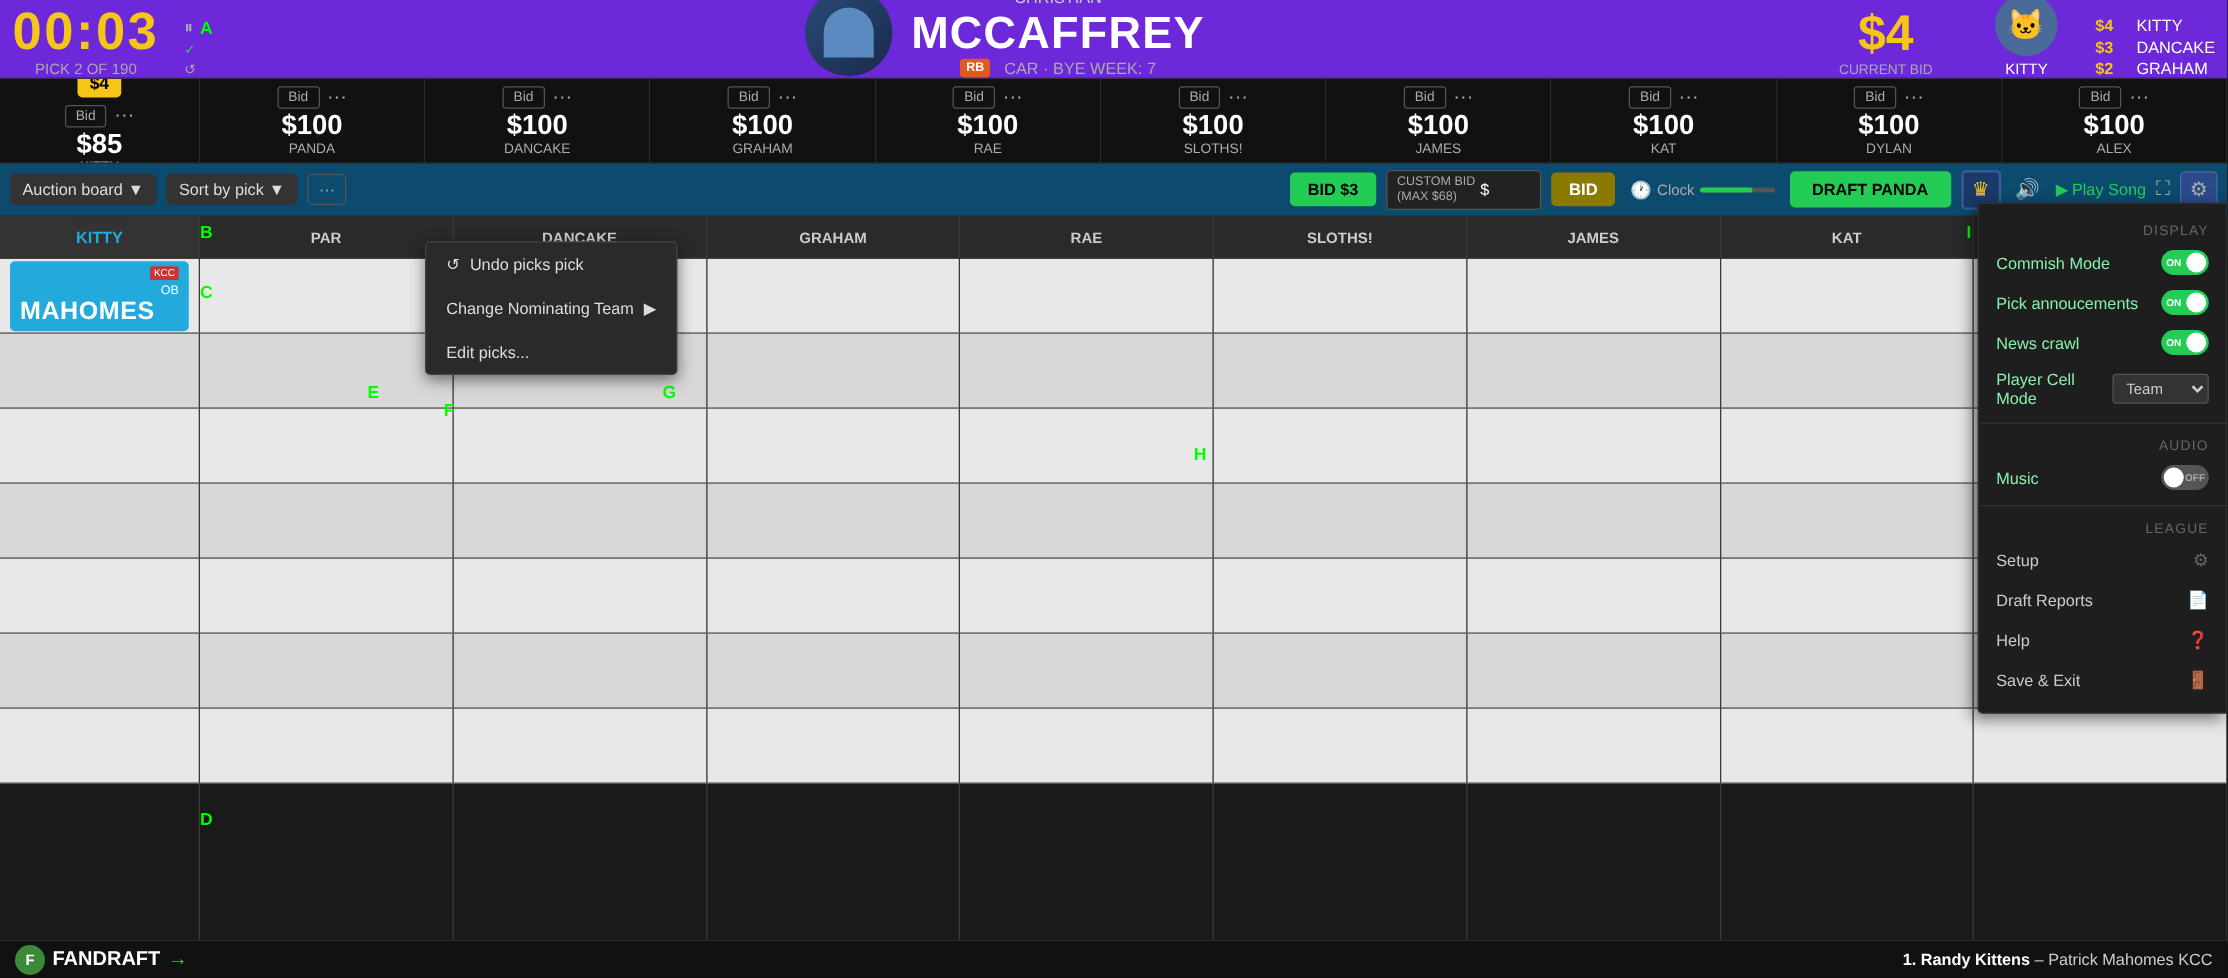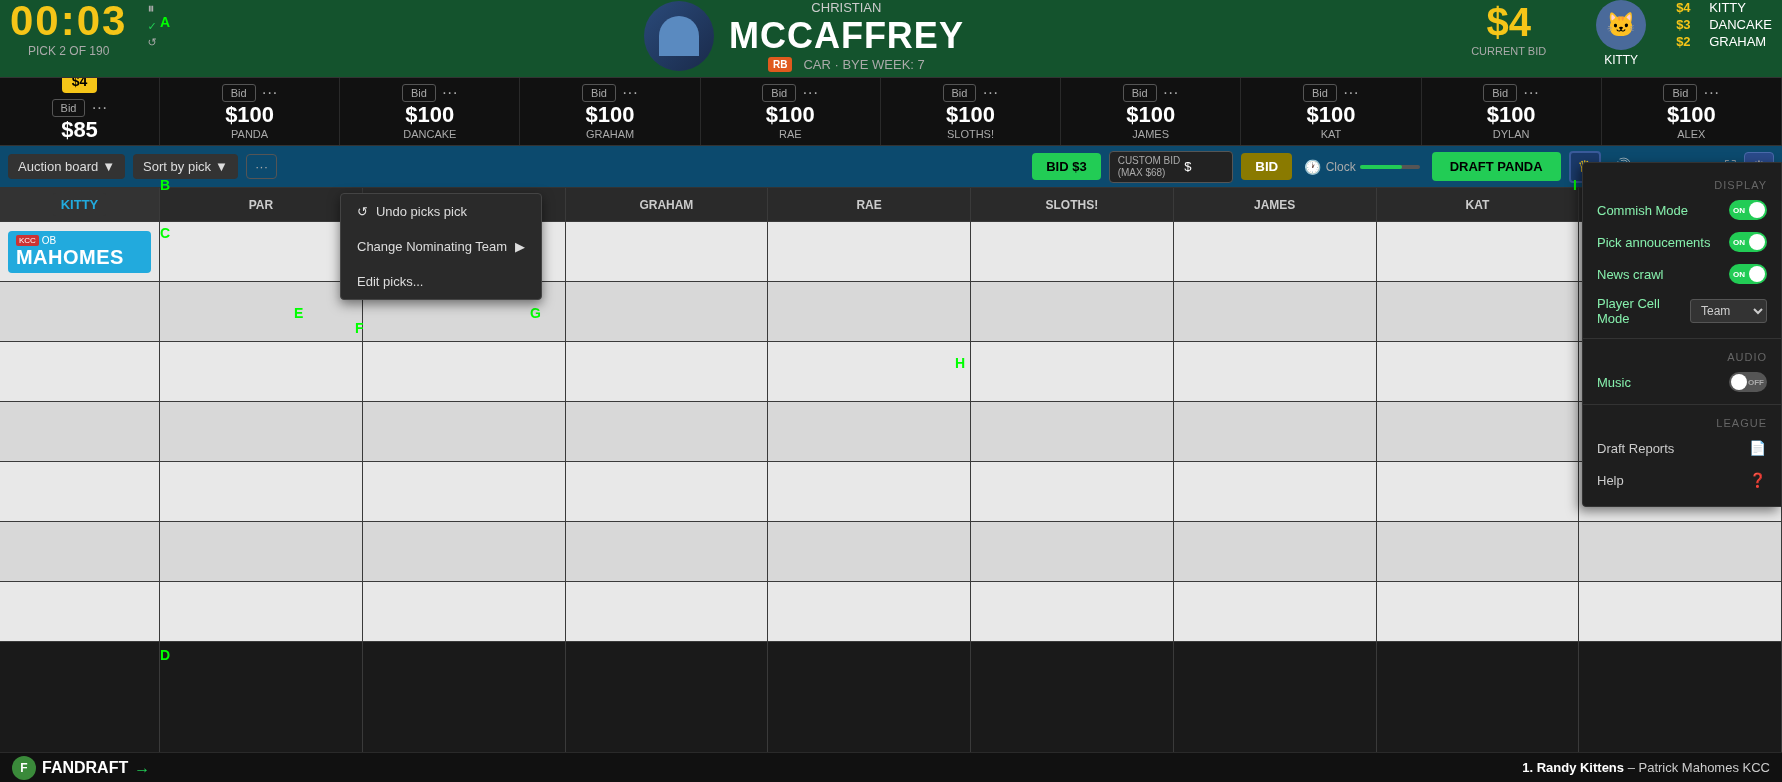--- a/index.html
+++ b/index.html
@@ -1,23 +1,23 @@
 <!DOCTYPE html>
 <html><head>
   <meta charset="utf-8">
   <style>
     * { box-sizing: border-box; margin: 0; padding: 0; }
     body { background: #1a1a1a; font-family: Arial, sans-serif; width: 1782px; height: 782px; overflow: hidden; position: relative; }
 
     
     .header-bar {
-      background: #14532d;
-      display: flex;
-      align-items: flex-start;
-      height: 78px;
+      background: #6d28d9;
+      display: flex;
+      align-items: flex-end;
+      height: 63px;
       padding: 0 10px;
       border-bottom: 1px solid #333;
       position: relative;
     }
     .timer-section {
       display: flex;
       flex-direction: column;
       align-items: center;
       margin-right: 20px;
     }
@@ -315,20 +315,21 @@
       color: #fff;
       padding: 4px 8px;
       border-radius: 4px;
       width: 90%;
     }
     .player-card-team {
       font-size: 10px;
       display: flex;
       align-items: flex-end;
       gap: 3px;
+      flex-direction: column;
     }
     .player-card-team-badge {
       background: #cc3333;
       color: #fff;
       font-size: 8px;
       padding: 1px 3px;
       border-radius: 2px;
     }
     .player-card-name {
       font-size: 20px;
@@ -938,26 +939,34 @@
   <div class="settings-section-label">AUDIO</div>
   <div class="settings-row">
     <span class="settings-row-label">Music</span>
     <div class="toggle-off">
       <div class="toggle-off-circle"></div>
     </div>
   </div>
   <div class="settings-divider"></div>
   <div class="settings-section-label">LEAGUE</div>
   <div class="settings-link-row">
+    <span class="settings-link-label">Setup</span>
+    <span class="settings-link-icon">⚙</span>
+  </div>
+  <div class="settings-link-row">
     <span class="settings-link-label">Draft Reports</span>
     <span class="settings-link-icon">📄</span>
   </div>
   <div class="settings-link-row">
     <span class="settings-link-label">Help</span>
     <span class="settings-link-icon">❓</span>
+  </div>
+  <div class="settings-link-row">
+    <span class="settings-link-label">Save &amp; Exit</span>
+    <span class="settings-link-icon">🚪</span>
   </div>
 </div>
 
 <div class="bottom-bar">
   <div class="fandraft-logo">
     <div class="logo-icon">F</div>
     <span class="logo-text">FANDRAFT</span>
     <span style="color:#22cc55; font-size:16px;">→</span>
   </div>
   <div class="bottom-status">

